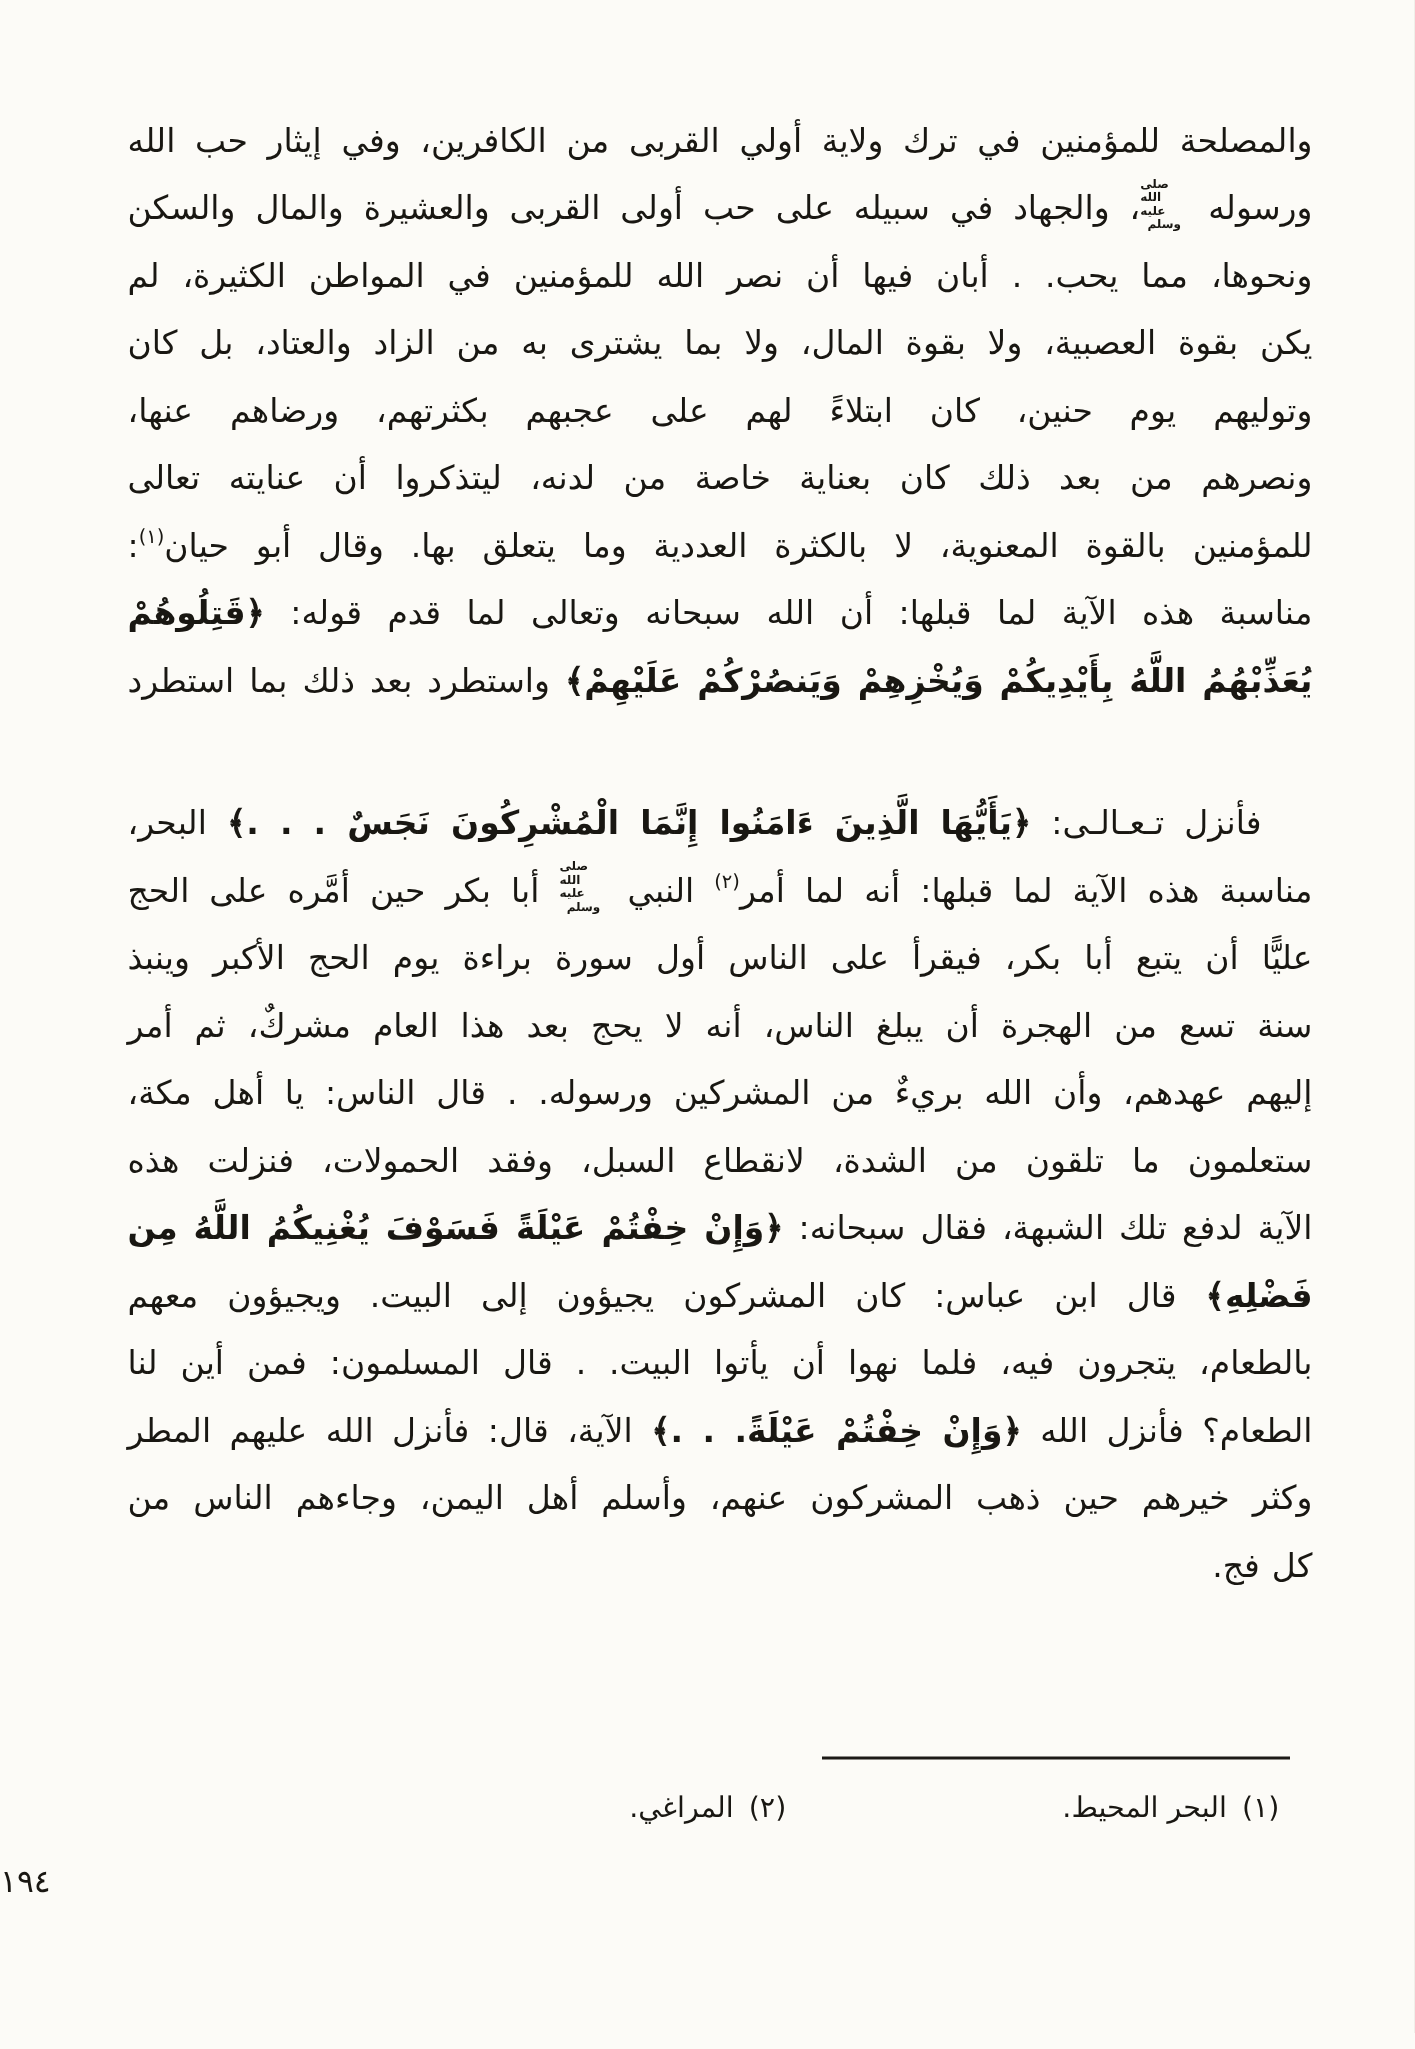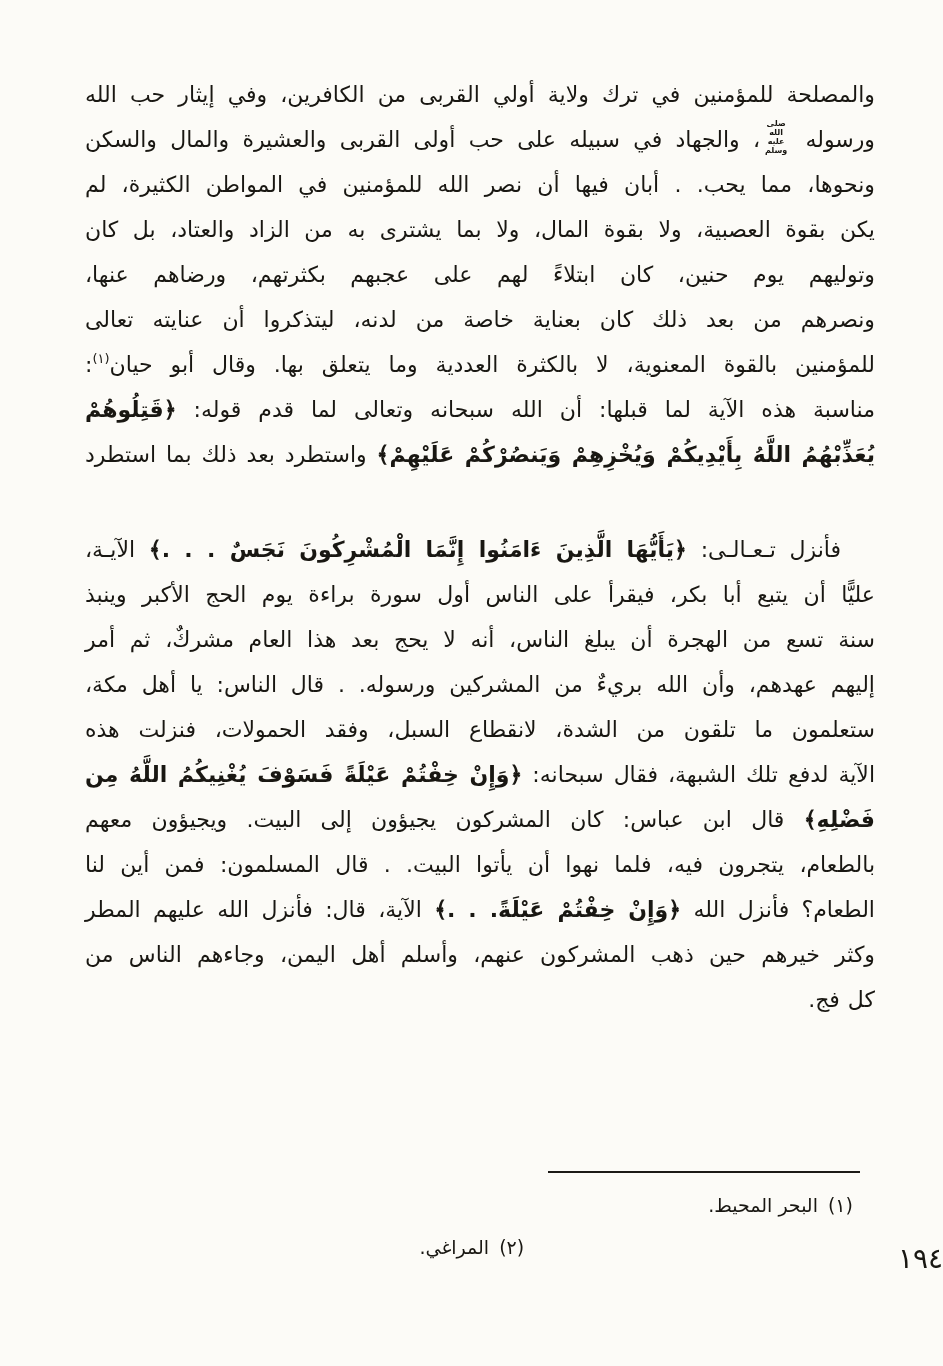--- a/index.html
+++ b/index.html
@@ -40,21 +40,21 @@
     display:inline-block;
     font-size:13px;
     vertical-align:9px;
     line-height:0;
   }
   .seal {
     display:inline-block;
     width:32px;
     font-size:8px;
     line-height:9px;
-    text-align:center;
+    text-align:left;
     vertical-align:-6px;
     font-weight:bold;
     white-space:normal;
     text-align-last:center;
     -moz-text-align-last:center;
   }
   .fn-rule {
     position:absolute;
     top:1171px; right:83px;
     width:312px; height:2px;
@@ -64,27 +64,27 @@
     position:absolute;
     top:1186px; right:90px;
     width:780px;
     display:flex;
     direction:rtl;
     font-size:19px;
     line-height:38px;
   }
   .footnote { white-space:nowrap; }
   .footnote .fn-num { margin-left:10px; }
-  .footnote-2 { margin-right:184px;margin-top:42px; }
+  .footnote-2 { margin-right:184px; }
   .page-number {
     position:absolute;
     top:1242px; left:0;
     width:100%;
-    text-align:right;
-    font-size:28px;
+    text-align:left;
+    font-size:21px;
     letter-spacing:3px;
     direction:rtl;
   }
 </style>
 </head>
 <body>
 
 <div class="page">
 
   <div class="body-text">
@@ -95,21 +95,22 @@
       <div class="line"><span>ونحوها، مما يحب. . أبان فيها أن نصر الله للمؤمنين في المواطن الكثيرة، لم</span></div>
       <div class="line"><span>يكن بقوة العصبية، ولا بقوة المال، ولا بما يشترى به من الزاد والعتاد، بل كان</span></div>
       <div class="line"><span>وتوليهم يوم حنين، كان ابتلاءً لهم على عجبهم بكثرتهم، ورضاهم عنها،</span></div>
       <div class="line"><span>ونصرهم من بعد ذلك كان بعناية خاصة من لدنه، ليتذكروا أن عنايته تعالى</span></div>
       <div class="line"><span>للمؤمنين بالقوة المعنوية، لا بالكثرة العددية وما يتعلق بها. وقال أبو حيان</span><span class="fnref">(١)</span><span>:</span></div>
       <div class="line"><span>مناسبة هذه الآية لما قبلها: أن الله سبحانه وتعالى لما قدم قوله: </span><span class="verse">﴿قَتِلُوهُمْ</span></div>
       <div class="line"><span class="verse">يُعَذِّبْهُمُ اللَّهُ بِأَيْدِيكُمْ وَيُخْزِهِمْ وَيَنصُرْكُمْ عَلَيْهِمْ﴾</span><span> واستطرد بعد ذلك بما استطرد</span></div>
     </section>
 
     <section class="para para2">
-      <div class="line indent"><span>فأنزل تـعـالـى: </span><span class="verse">﴿يَأَيُّهَا الَّذِينَ ءَامَنُوا إِنَّمَا الْمُشْرِكُونَ نَجَسٌ . . .﴾</span><span> الآيـة،</span></div>
+      <div class="line indent"><span>فأنزل تـعـالـى: </span><span class="verse">﴿يَأَيُّهَا الَّذِينَ ءَامَنُوا إِنَّمَا الْمُشْرِكُونَ نَجَسٌ . . .﴾</span><span> البحر،</span></div>
+      <div class="line"><span>مناسبة هذه الآية لما قبلها: أنه لما أمر</span><span class="fnref">(٢)</span><span> النبي </span><span class="seal">صلى الله عليه وسلم</span><span> أبا بكر حين أمَّره على الحج</span></div>
       <div class="line"><span>عليًّا أن يتبع أبا بكر، فيقرأ على الناس أول سورة براءة يوم الحج الأكبر وينبذ</span></div>
       <div class="line"><span>سنة تسع من الهجرة أن يبلغ الناس، أنه لا يحج بعد هذا العام مشركٌ، ثم أمر</span></div>
       <div class="line"><span>إليهم عهدهم، وأن الله بريءٌ من المشركين ورسوله. . قال الناس: يا أهل مكة،</span></div>
       <div class="line"><span>ستعلمون ما تلقون من الشدة، لانقطاع السبل، وفقد الحمولات، فنزلت هذه</span></div>
       <div class="line"><span>الآية لدفع تلك الشبهة، فقال سبحانه: </span><span class="verse">﴿وَإِنْ خِفْتُمْ عَيْلَةً فَسَوْفَ يُغْنِيكُمُ اللَّهُ مِن</span></div>
       <div class="line"><span class="verse">فَضْلِهِ﴾</span><span> قال ابن عباس: كان المشركون يجيؤون إلى البيت. ويجيؤون معهم</span></div>
       <div class="line"><span>بالطعام، يتجرون فيه، فلما نهوا أن يأتوا البيت. . قال المسلمون: فمن أين لنا</span></div>
       <div class="line"><span>الطعام؟ فأنزل الله </span><span class="verse">﴿وَإِنْ خِفْتُمْ عَيْلَةً. . .﴾</span><span> الآية، قال: فأنزل الله عليهم المطر</span></div>
       <div class="line"><span>وكثر خيرهم حين ذهب المشركون عنهم، وأسلم أهل اليمن، وجاءهم الناس من</span></div>
       <div class="line end"><span>كل فج.</span></div>

